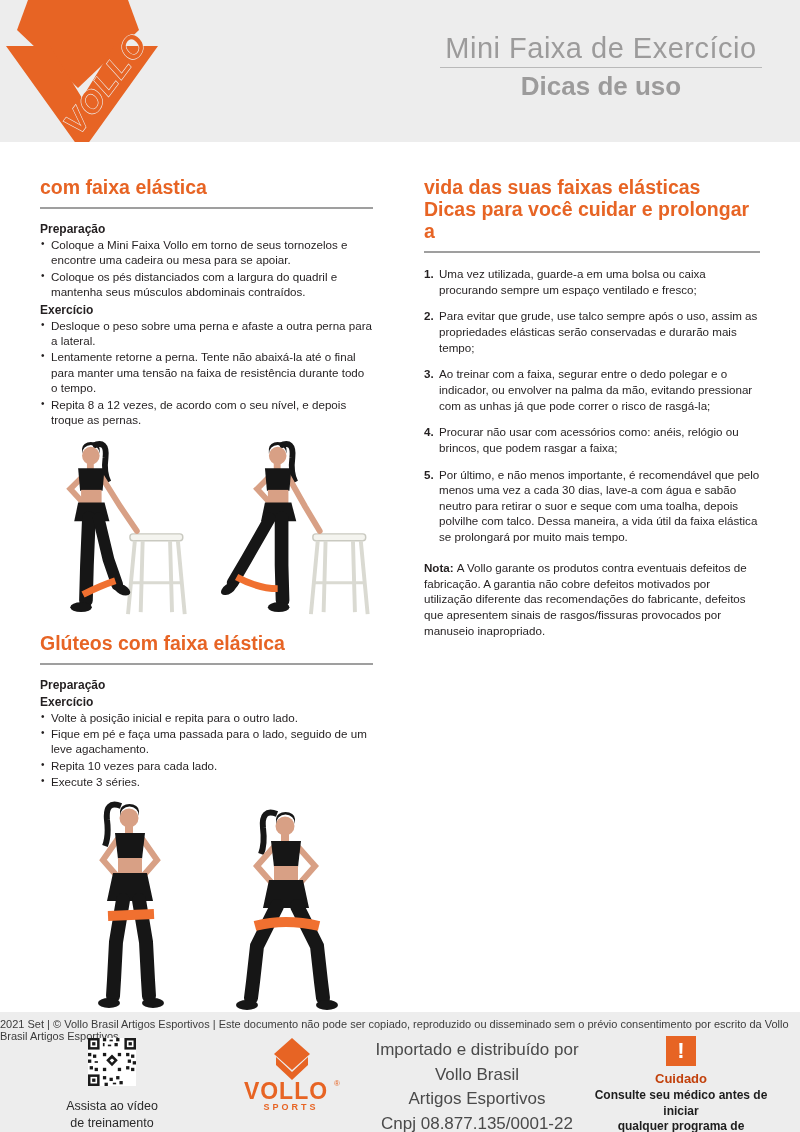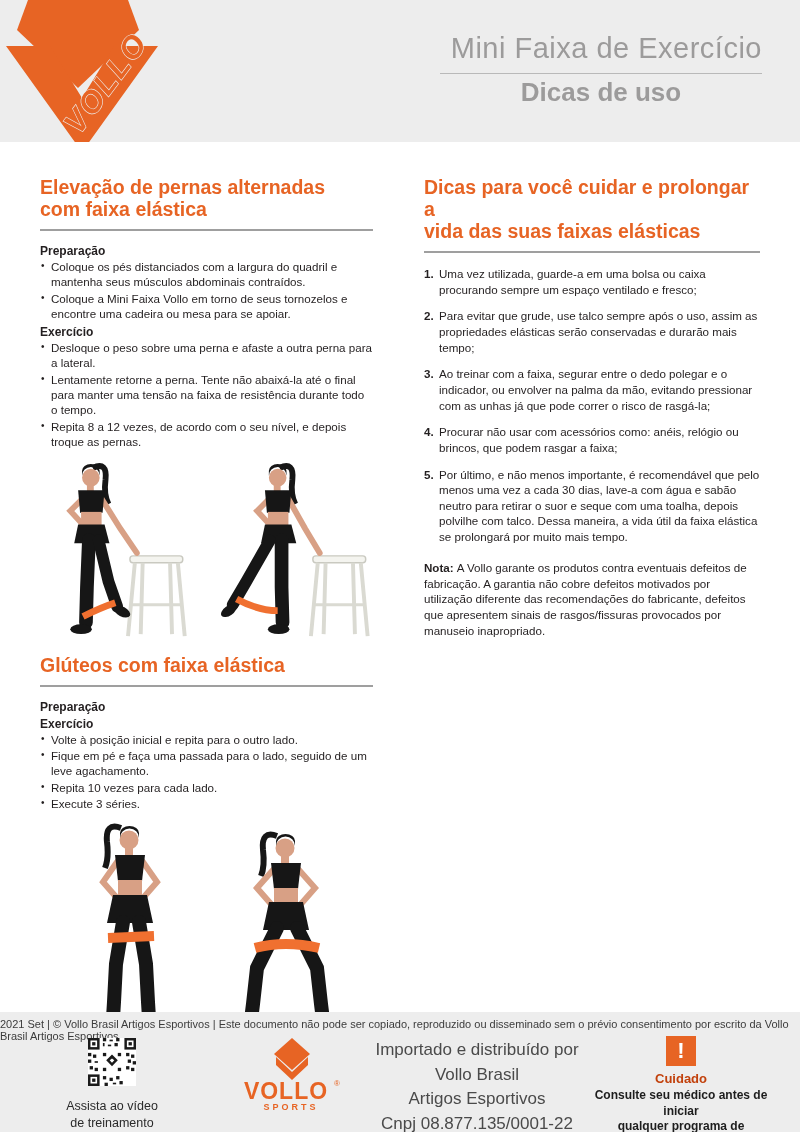--- a/index.html
+++ b/index.html
@@ -8,21 +8,21 @@
     position:relative;
     background:#ffffff;
     font-family:"Liberation Sans", sans-serif;
     color:#231f20;
     overflow:hidden;
   }
   
   .header-band { position:absolute; left:0; top:0; width:800px; height:142px; background:#ededed; }
   .logo-svg { position:absolute; left:6px; top:0; }
   .title-block { position:absolute; left:440px; top:32px; width:322px; }
-  .doc-title { font-size:29px; font-weight:normal; color:#9c9b9b; text-align:right; letter-spacing:.5px; padding-bottom:8px; border-bottom:1.5px solid #b9b9b9; }
+  .doc-title { font-size:29px; font-weight:normal; color:#9c9b9b; text-align:center; letter-spacing:.5px; padding-bottom:2px; border-bottom:1.5px solid #b9b9b9; }
   .doc-subtitle { font-size:26px; font-weight:bold; color:#9c9b9b; text-align:center; margin-top:3px; }
   
   .col-left  { position:absolute; left:40px;  top:176px; width:333px; }
   .col-right { position:absolute; left:424px; top:176px; width:336px; }
   .section-title { font-size:19.5px; font-weight:bold; color:#e76424; line-height:1.13; padding-bottom:9px; border-bottom:2px solid #9f9f9f; margin-bottom:13px; }
   .sub-label { font-size:12px; font-weight:bold; margin:3px 0 1px; }
   .bullet { font-size:11.6px; line-height:1.33; padding-left:11px; position:relative; margin-bottom:1px; }
   .bullet::before { content:"•"; position:absolute; left:1px; top:0; font-size:10px; }
   .care-item { display:flex; font-size:11.6px; line-height:1.35; margin-bottom:11px; }
   .care-num { font-weight:bold; width:15px; flex:none; }
@@ -55,27 +55,26 @@
   </svg>
   <div class="title-block">
     <div class="doc-title">Mini Faixa de Exercício</div>
     <div class="doc-subtitle">Dicas de uso</div>
   </div>
 </div>
 
 <div class="col-left">
 
   <div class="section-title">
-    <div>Elevação de pernas alternadas</div>
     <div>com faixa elástica</div>
   </div>
 
   <div class="sub-label">Preparação</div>
+  <div class="bullet">Coloque a Mini Faixa Vollo em torno de seus tornozelos e encontre uma cadeira ou mesa para se apoiar.</div>
   <div class="bullet">Coloque os pés distanciados com a largura do quadril e mantenha seus músculos abdominais contraídos.</div>
-  <div class="bullet">Coloque a Mini Faixa Vollo em torno de seus tornozelos e encontre uma cadeira ou mesa para se apoiar.</div>
 
   <div class="sub-label">Exercício</div>
   <div class="bullet">Desloque o peso sobre uma perna e afaste a outra perna para a lateral.</div>
   <div class="bullet">Lentamente retorne a perna. Tente não abaixá-la até o final para manter uma tensão na faixa de resistência durante todo o tempo.</div>
   <div class="bullet">Repita 8 a 12 vezes, de acordo com o seu nível, e depois troque as pernas.</div>
 
   <div class="photos">
     <svg width="158" height="182" viewBox="0 0 158 182">
       <rect x="92" y="96" width="54" height="7" rx="3" fill="#f4f4ef" stroke="#c9c9c0" stroke-width="1.5"></rect>
       <path d="M97 103 L90 178 M141 103 L148 178 M105 103 L103 176 M133 103 L135 176" stroke="#dadad2" stroke-width="4" fill="none"></path>
@@ -158,22 +157,22 @@
       <ellipse cx="28" cy="205" rx="11" ry="5" fill="#161616"></ellipse>
       <ellipse cx="108" cy="205" rx="11" ry="5" fill="#161616"></ellipse>
       <path d="M36 126 Q66 118 100 126" stroke="#f07030" stroke-width="10" fill="none"></path>
     </svg>
   </div>
 </div>
 
 <div class="col-right">
 
   <div class="section-title">
+    <div>vida das suas faixas elásticas</div>
     <div>Dicas para você cuidar e prolongar a</div>
-    <div>vida das suas faixas elásticas</div>
   </div>
 
   <div class="care-item">
     <span class="care-num">1.</span>
     <span class="care-text">Uma vez utilizada, guarde-a em uma bolsa ou caixa procurando sempre um espaço ventilado e fresco;</span>
   </div>
   <div class="care-item">
     <span class="care-num">2.</span>
     <span class="care-text">Para evitar que grude, use talco sempre após o uso, assim as propriedades elásticas serão conservadas e durarão mais tempo;</span>
   </div>

